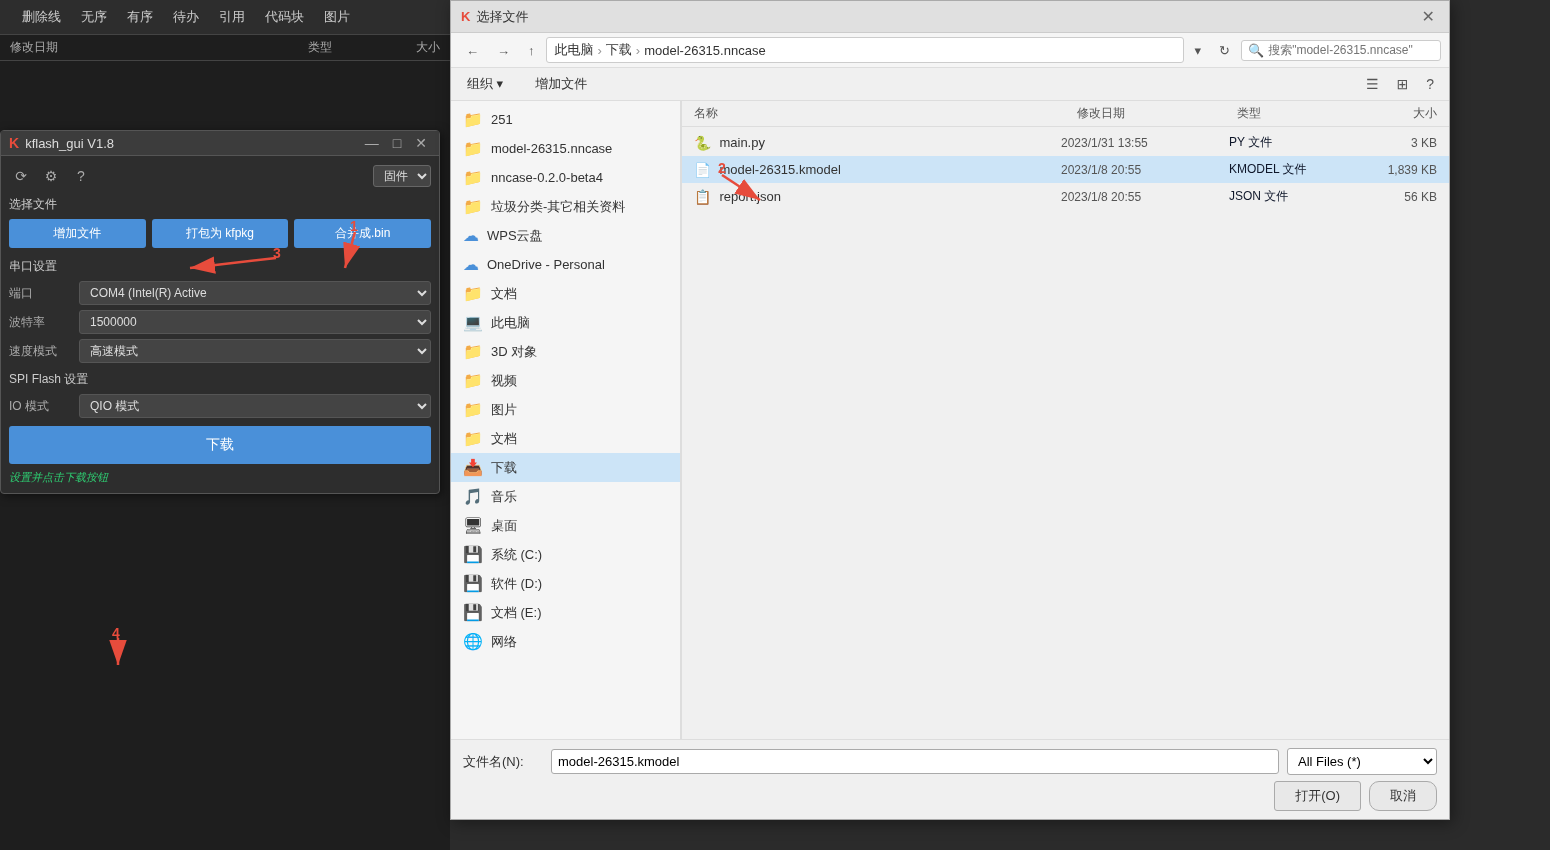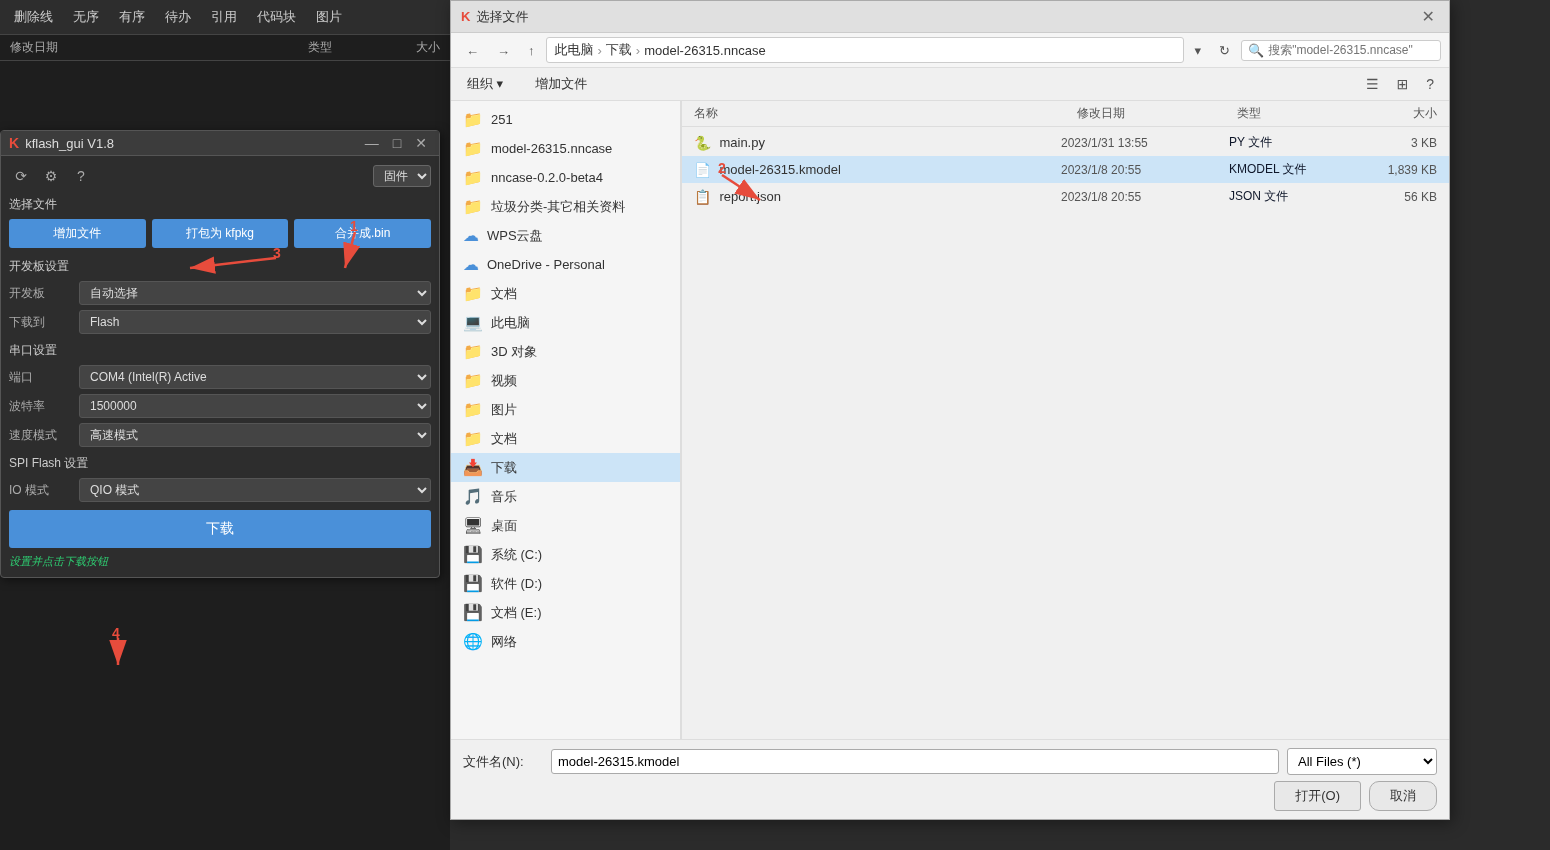--- a/index.html
+++ b/index.html
@@ -19,21 +19,21 @@
       top: 0; left: 0;
       width: 450px;
       height: 850px;
       background: #1e1e1e;
     }
 
     .editor-toolbar {
       display: flex;
       gap: 0;
       background: #2d2d2d;
-      padding: 4px 4px;
+      padding: 4px 12px;
       border-bottom: 1px solid #444;
       text-align: center;
     }
 
     .editor-toolbar span {
       color: #ccc;
       padding: 4px 10px;
       cursor: pointer;
       font-size: 13px;
     }
@@ -612,35 +612,20 @@
 
     <div class="section-label">选择文件</div>
 
 
     <div class="action-row">
       <button class="action-btn">增加文件</button>
       <button class="action-btn">打包为 kfpkg</button>
       <button class="action-btn">合并成.bin</button>
     </div>
 
-    <div class="settings-section">
-      <div class="settings-title">开发板设置</div>
-      <div class="settings-row">
-        <label>开发板</label>
-        <select class="settings-dropdown">
-          <option>自动选择</option>
-        </select>
-      </div>
-      <div class="settings-row">
-        <label>下载到</label>
-        <select class="settings-dropdown">
-          <option>Flash</option>
-        </select>
-      </div>
-    </div>
 
     <div class="settings-section">
       <div class="settings-title">串口设置</div>
       <div class="settings-row">
         <label>端口</label>
         <select class="settings-dropdown">
           <option>COM4 (Intel(R) Active</option>
         </select>
       </div>
       <div class="settings-row">

